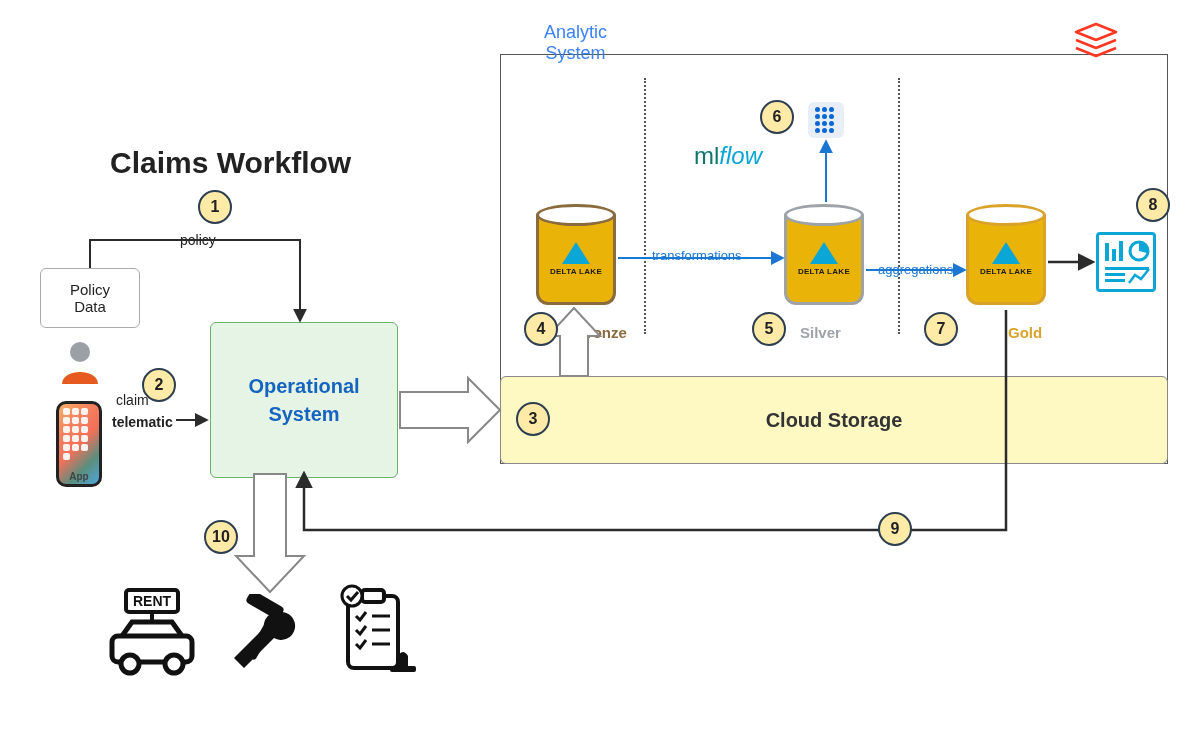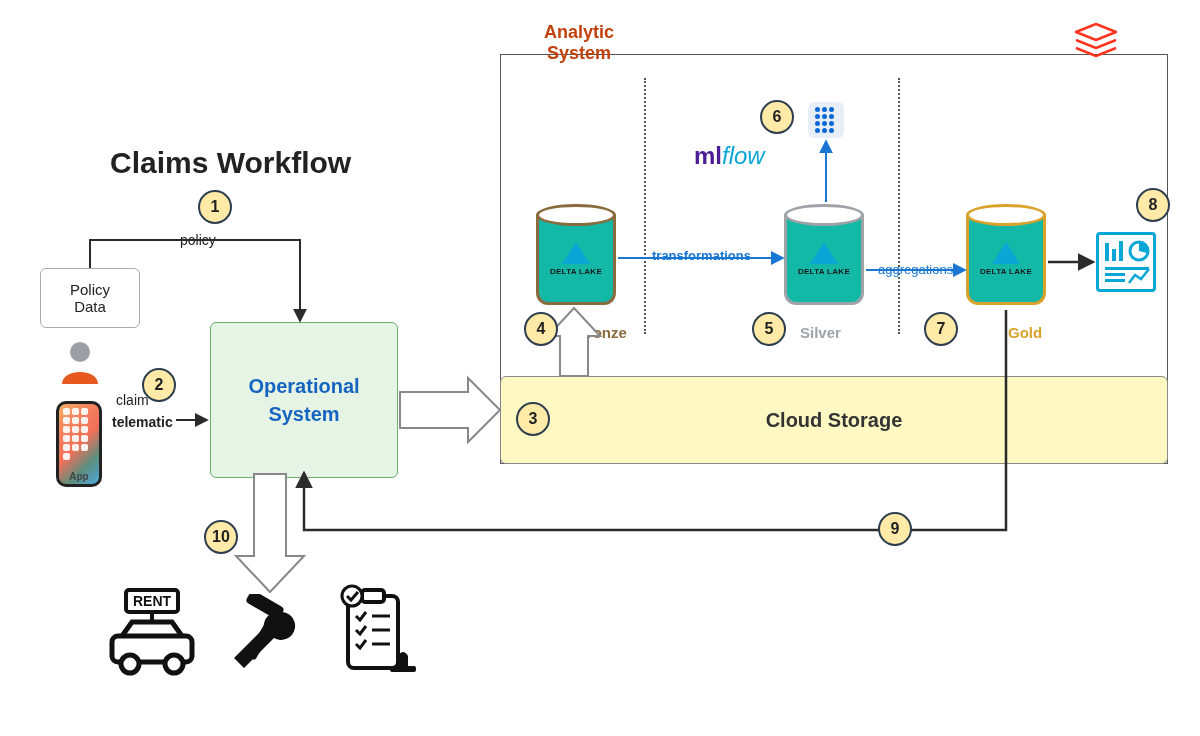--- a/index.html
+++ b/index.html
@@ -54,22 +54,22 @@
     font-size: 20px;
     line-height: 1.4;
   }
   .analytic-box {
     position: absolute;
     border: 1px solid #555;
     background: transparent;
   }
   .analytic-label {
     position: absolute;
-    color: #c2410c;
-    font-weight: bold;
+    color: #3b82f6;
+    font-weight: normal;
     font-size: 18px;
     text-align: center;
   }
   .cloud-storage {
     position: absolute;
     background: #fef9c3;
     border: 1px solid #888;
     border-radius: 6px;
     display: flex;
     align-items: center;
@@ -83,21 +83,21 @@
     width: 80px;
   }
   .cylinder .cyl-body {
     position: relative;
     width: 80px;
     height: 90px;
     border-left: 3px solid;
     border-right: 3px solid;
     border-bottom: 3px solid;
     border-radius: 0 0 12px 12px;
-    background: #14b8a6;
+    background: #eab308;
     display: flex;
     flex-direction: column;
     align-items: center;
     justify-content: center;
     gap: 3px;
   }
   .cylinder .cyl-top {
     width: 80px;
     height: 22px;
     border: 3px solid;
@@ -142,21 +142,21 @@
     left: 0; top: 0;
     width: 1200px; height: 736px;
     pointer-events: none;
     z-index: 5;
   }
   .mlflow {
     position: absolute;
     font-size: 24px;
     font-weight: 500;
   }
-  .mlflow .ml { color: #4c1d95; font-weight: bold; }
+  .mlflow .ml { color: #0f766e; font-weight: normal; }
   .mlflow .flow { color: #0aa7d6; font-style: italic; }
   .chart-icon {
     position: absolute;
     width: 60px; height: 60px;
     border: 3px solid #0aa7d6;
     background: #fff;
     border-radius: 4px;
     padding: 4px;
   }
   .ai-icon {
@@ -276,21 +276,21 @@
 
 <div class="cylinder gold" style="left:966px; top:204px;">
   <div class="cyl-top"></div>
   <div class="cyl-body">
     <div class="delta-tri"></div>
     <div class="delta-label">DELTA LAKE</div>
   </div>
 </div>
 <div class="layer-label" style="left:1008px; top:324px; color:#d9a22b;">Gold</div>
 
-<div class="flow-label" style="left:652px; top:248px;font-weight:bold;">transformations</div>
+<div class="flow-label" style="left:652px; top:248px;">transformations</div>
 <div class="flow-label" style="left:878px; top:262px;">aggregations</div>
 
 <div class="mlflow" style="left:694px; top:142px;">
   <span class="ml">ml</span><span class="flow">flow</span>
 </div>
 <div class="ai-icon" style="left:808px; top:102px;">
   <div class="grid">
     <div class="dot"></div>
       <div class="dot"></div>
       <div class="dot"></div>

